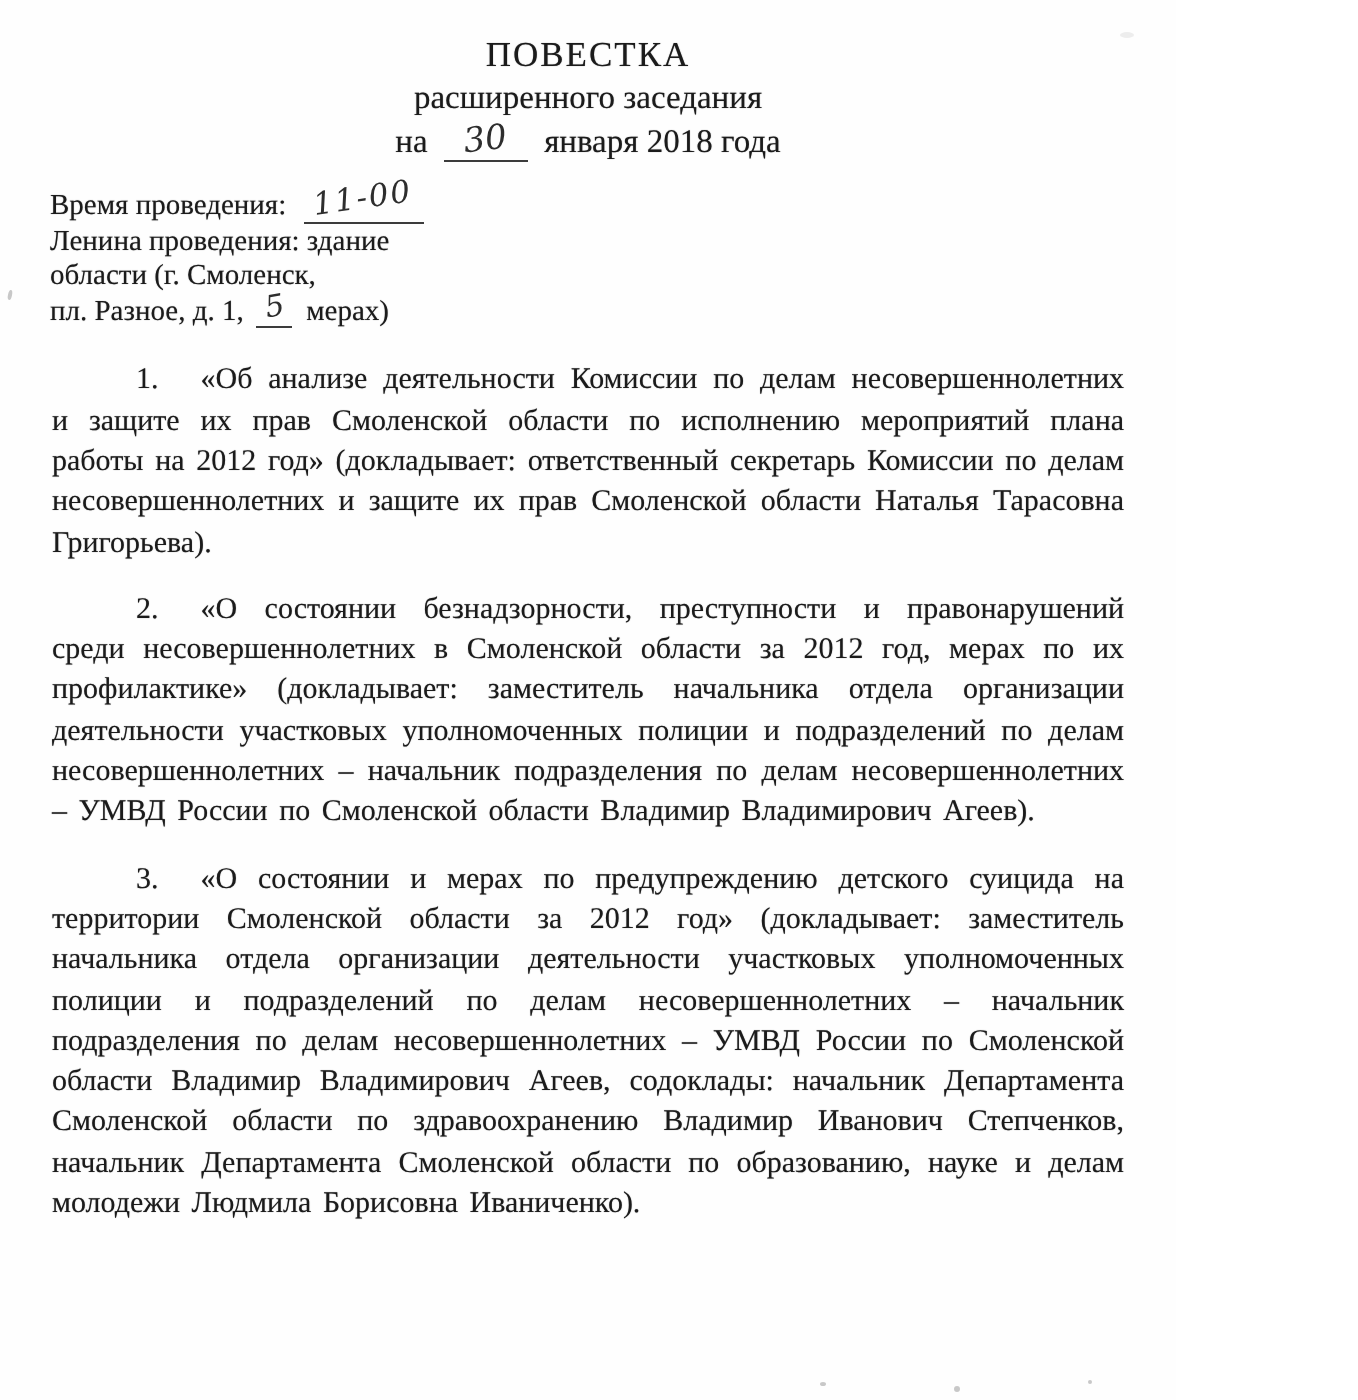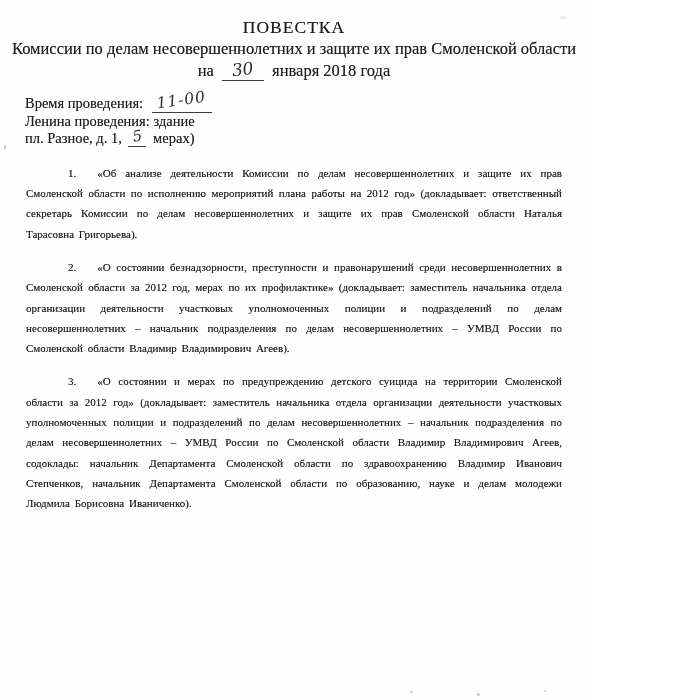--- a/index.html
+++ b/index.html
@@ -54,21 +54,21 @@
   .meta {
     margin: 13px 0 0 25px;
     width: 215px;
     font-size: 14.5px;
     line-height: 17.6px;
   }
 
   
   .agenda {
     margin: 15px 26px 0 26px;
-    font-size: 11px;
+    font-size: 15px;
     line-height: 20.3px;
     text-align: justify;
     word-spacing: 2px;
   }
   .agenda p {
     margin: 0 0 13px 0;
     text-indent: 42px;
   }
   .agenda .num { padding-right: 21px; }
 
@@ -84,34 +84,35 @@
   .speck.s4 { left: 4px;   top: 145px; width: 2px; height: 5px; transform: rotate(12deg); }
   .speck.s5 { left: 560px; top: 16px;  width: 7px; height: 3px; background: rgba(90,90,90,0.10); }
 </style>
 </head>
 <body>
 
 <div class="page">
 
   <div class="heading">
     <div class="title-line">ПОВЕСТКА</div>
-    <div>Комиссии по делам несовершеннолетних и защите их прав Смоленской области</div>
+    <div>расширенного заседания</div>
     <div>
       <span>на</span>
       <span class="blank blank-date"><span class="hw hw-day">30</span></span>
       <span>января 2018 года</span>
     </div>
   </div>
 
   <div class="meta">
     <div>
       <span>Время проведения:</span>
       <span class="blank blank-time"><span class="hw hw-time">11-00</span></span>
     </div>
     <div>Ленина проведения: здание</div>
+    <div>области (г. Смоленск,</div>
     <div>
       <span>пл. Разное, д. 1,</span>
       <span class="blank blank-floor"><span class="hw hw-floor">5</span></span>
       <span>мерах)</span>
     </div>
   </div>
 
   <div class="agenda">
     <p><span class="num">1.</span><span>«Об анализе деятельности Комиссии по делам несовершеннолетних и защите их прав Смоленской области по исполнению мероприятий плана работы на 2012 год» (докладывает: ответственный секретарь Комиссии по делам несовершеннолетних и защите их прав Смоленской области Наталья Тарасовна Григорьева).</span></p>
     <p><span class="num">2.</span><span>«О состоянии безнадзорности, преступности и правонарушений среди несовершеннолетних в Смоленской области за 2012 год, мерах по их профилактике» (докладывает: заместитель начальника отдела организации деятельности участковых уполномоченных полиции и подразделений по делам несовершеннолетних – начальник подразделения по делам несовершеннолетних – УМВД России по Смоленской области Владимир Владимирович Агеев).</span></p>

